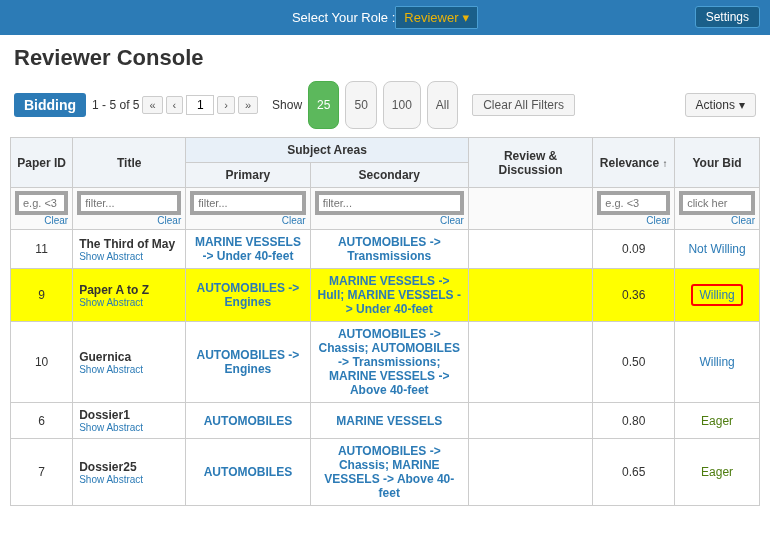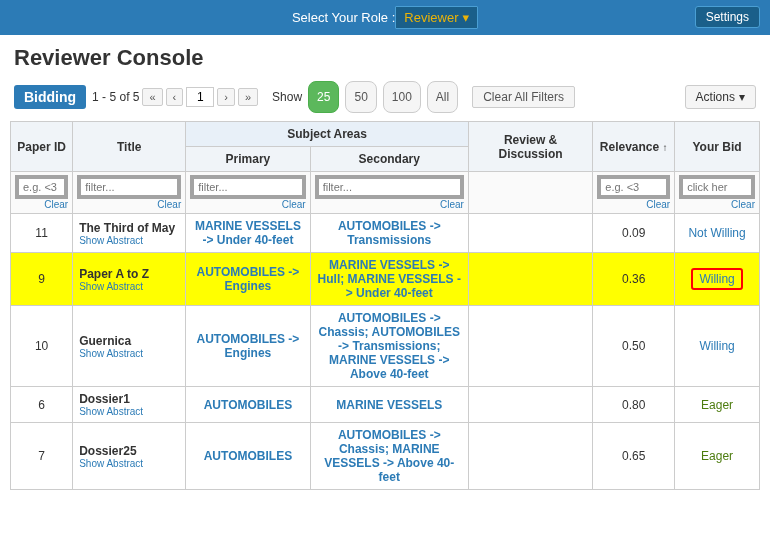--- a/index.html
+++ b/index.html
@@ -94,21 +94,21 @@
       width: 28px;
       text-align: center;
     }
     .show-label {
       margin-left: 8px;
       font-size: 12px;
     }
     .show-btn {
       border: 1px solid #ccc;
       background: #f5f5f5;
-      padding: 8px 8px;
+      padding: 16px 8px;
       cursor: pointer;
       border-radius: 8px;
       font-size: 12px;
       color: #555;
     }
     .show-btn.active {
       background: #5cb85c;
       color: #fff;
       border-color: #4cae4c;
     }

